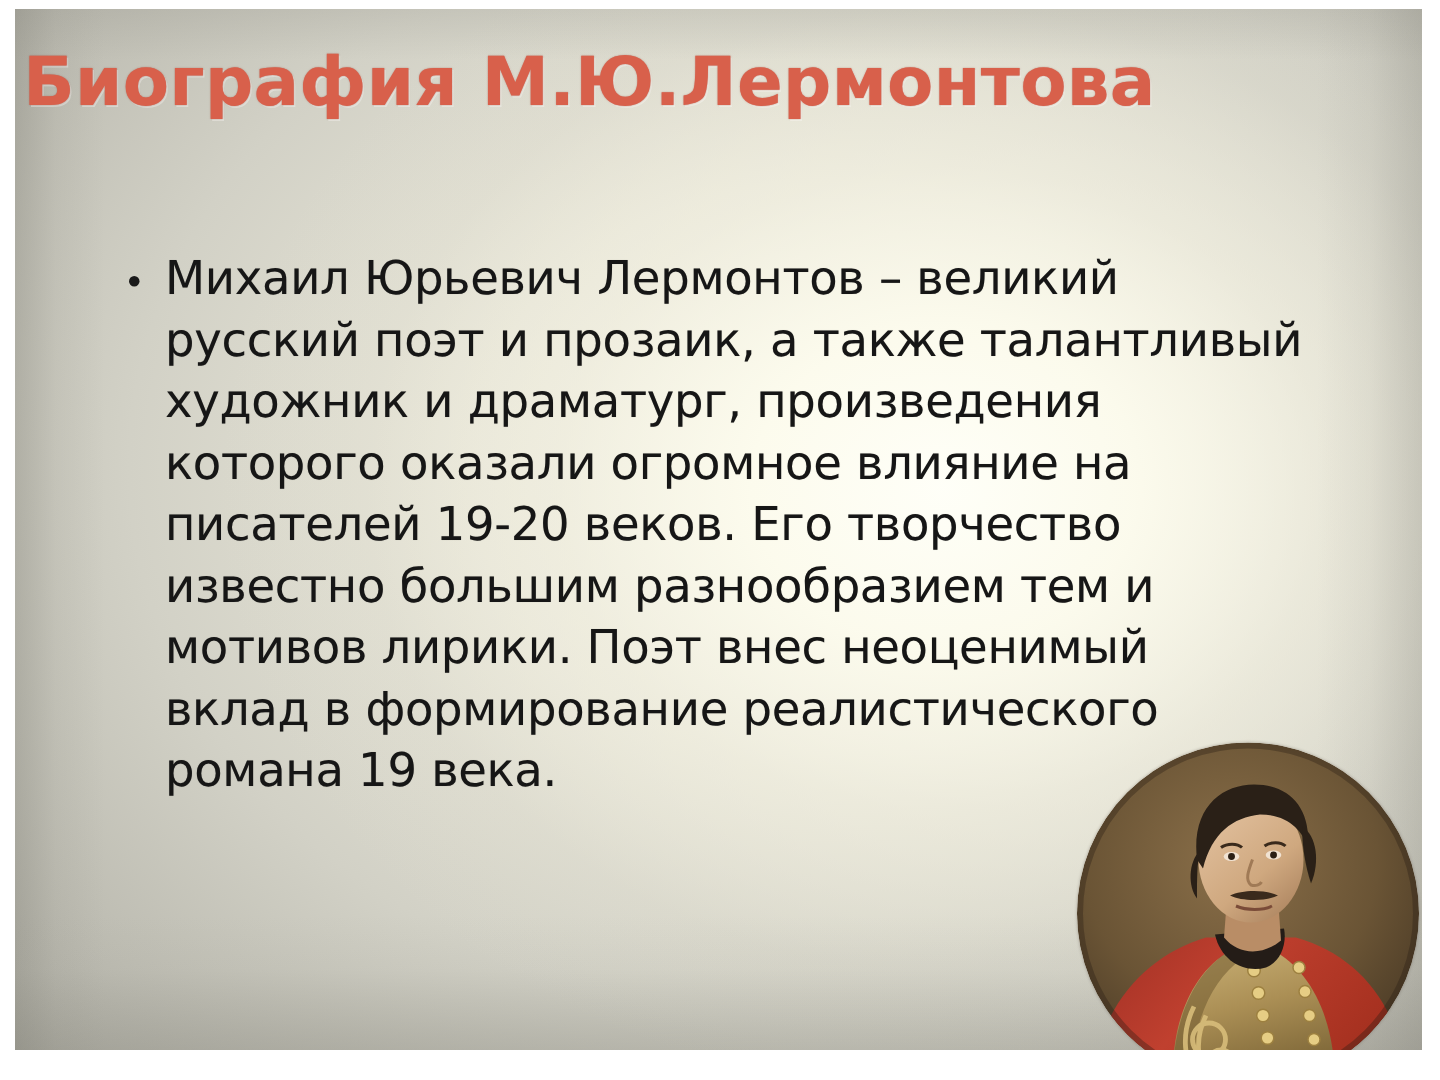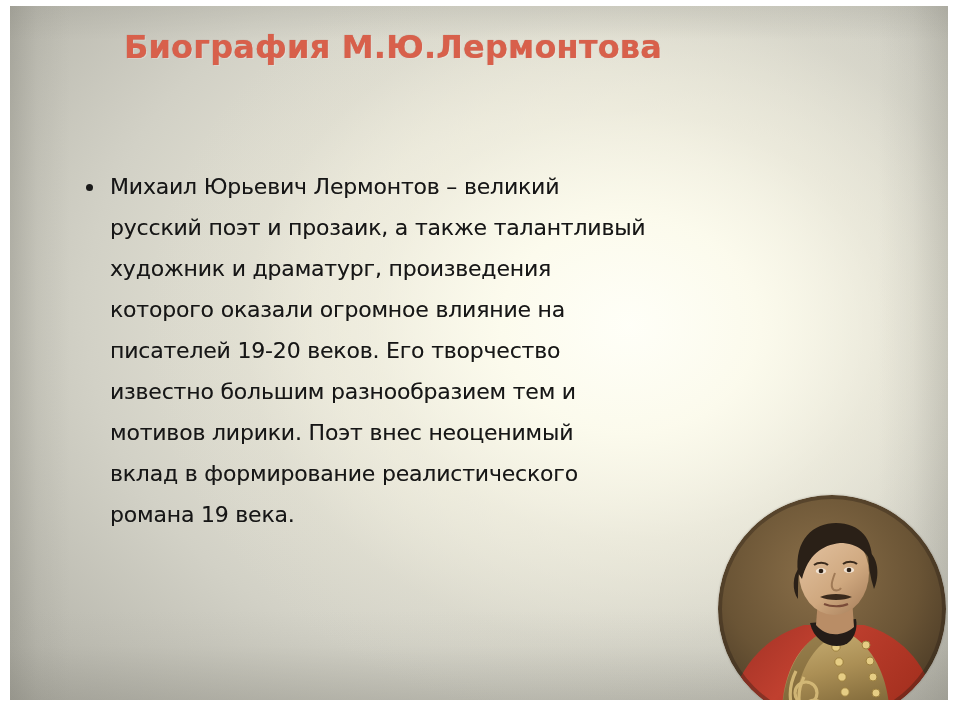--- a/index.html
+++ b/index.html
@@ -78,21 +78,21 @@
   }
 
   
   .slide-title {
     position: absolute;
     left: 0;
     top: 22px;
     width: 766px;
     text-align: center;
     font-family: "DejaVu Sans", sans-serif;
-    font-size: 32px;
+    font-size: 45px;
     font-weight: 700;
     letter-spacing: 0.2px;
     color: #d8604b;
     text-shadow:
       0 0 1px rgba(150,50,36,0.55),
       1px 1px 0 rgba(255,255,255,0.35);
     white-space: nowrap;
   }
 
   
@@ -111,21 +111,21 @@
     left: 14px;
     top: 18px;
     width: 7px;
     height: 7px;
     border-radius: 50%;
     background: #1a1a1a;
   }
   .bullet-text {
     margin: 0;
     font-family: "DejaVu Sans", sans-serif;
-    font-size: 22px;
+    font-size: 31px;
     font-weight: 400;
     line-height: 41px;
     color: #161616;
     letter-spacing: -0.2px;
     white-space: pre-line;
     text-shadow: 0 0 0.5px rgba(0,0,0,0.30);
   }
 
   
   .portrait {

